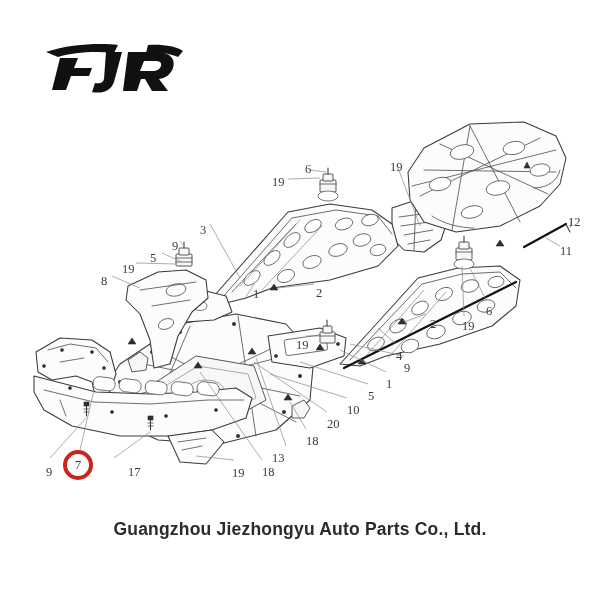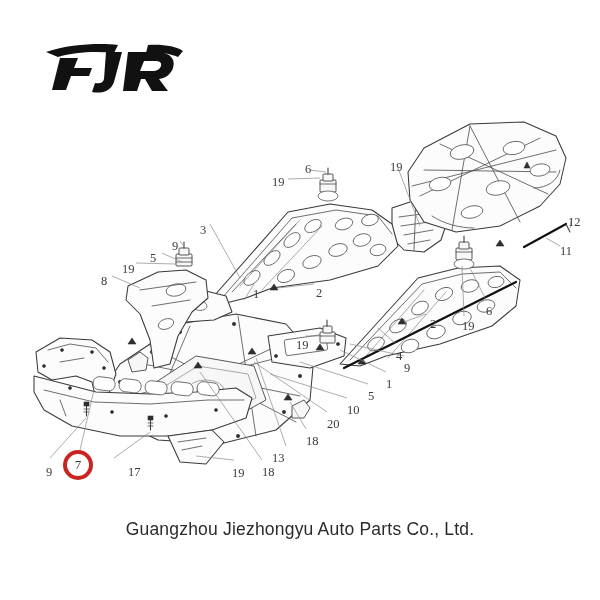--- a/index.html
+++ b/index.html
@@ -50,21 +50,21 @@
     font-family:"Liberation Serif", serif;
     font-size:13px;
     color:#3b3b3b;
   }
 
   
   #footer{
     position:absolute;left:0;top:519px;width:600px;
     text-align:center;
     font-family:"Liberation Sans", sans-serif;
-    font-weight:normal;
+    font-weight:bold;
     font-size:17.5px;
     color:#2b2b2b;
     letter-spacing:0.2px;
   }
 </style>
 </head>
 <body>
 
 <div id="page">
 

